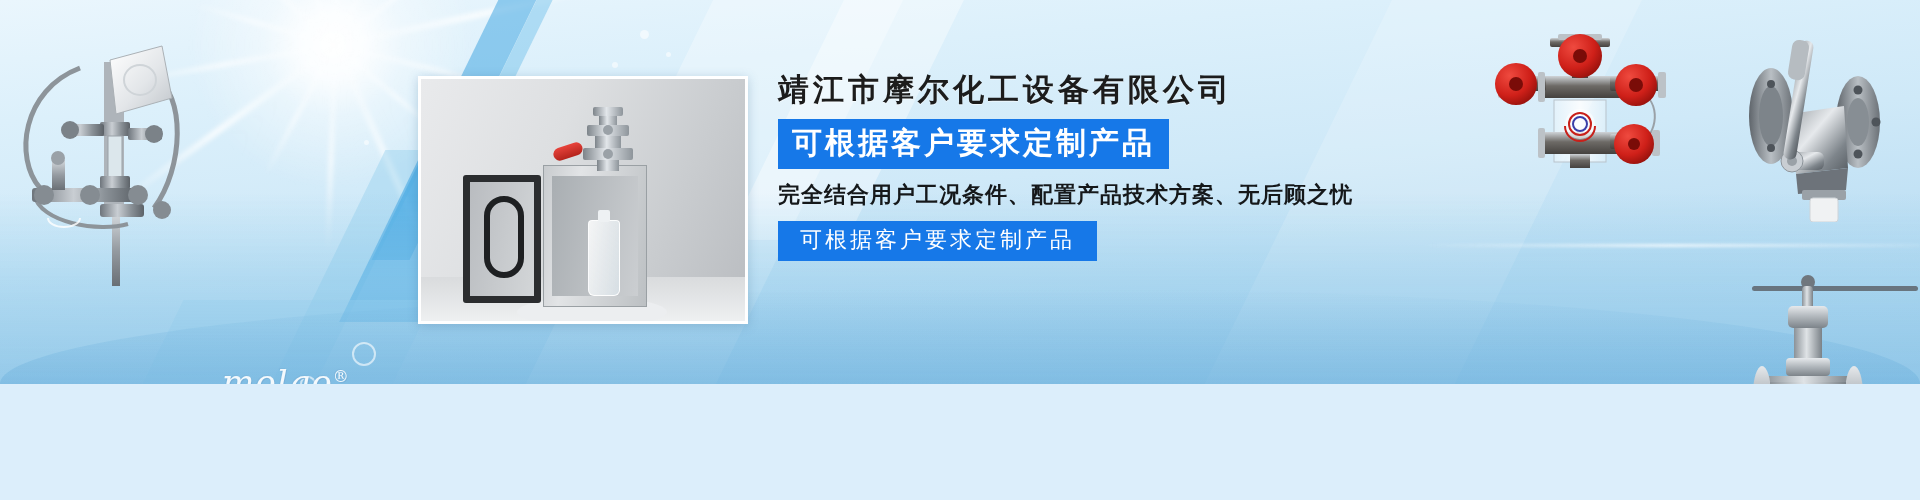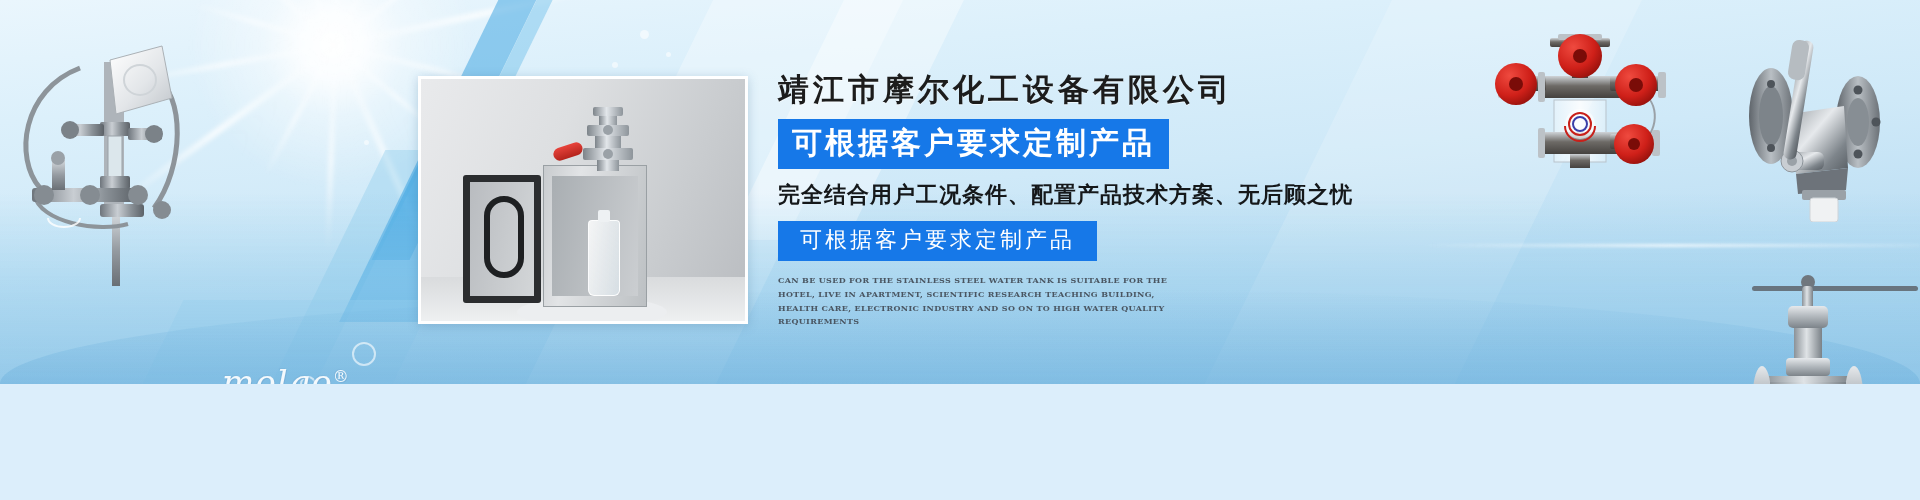--- a/index.html
+++ b/index.html
@@ -259,21 +259,20 @@
       </svg>
     </div>
     <div class="red-cap"></div>
   </div>
 
   <div class="text-col">
     <div class="company">靖江市摩尔化工设备有限公司</div>
     <div><span class="pill-main">可根据客户要求定制产品</span></div>
     <div class="line3">完全结合用户工况条件、配置产品技术方案、无后顾之忧</div>
     <div><span class="pill-sub">可根据客户要求定制产品</span></div>
-    <div class="eng">CAN BE USED FOR THE STAINLESS STEEL WATER TANK IS SUITABLE FOR THE HOTEL, LIVE IN APARTMENT, SCIENTIFIC RESEARCH TEACHING BUILDING, HEALTH CARE, ELECTRONIC INDUSTRY AND SO ON TO HIGH WATER QUALITY REQUIREMENTS</div>
   </div>
 
   <div class="prod" style="left:1484px;top:28px;">
     <svg width="230" height="140" viewBox="0 0 230 140">
       <defs>
         <linearGradient id="bodyg" x1="0" y1="0" x2="0" y2="1">
           <stop offset="0" stop-color="#cfd4d8"></stop>
             <stop offset=".45" stop-color="#6d6a66"></stop>
           <stop offset="1" stop-color="#45423f"></stop>
         </linearGradient>

